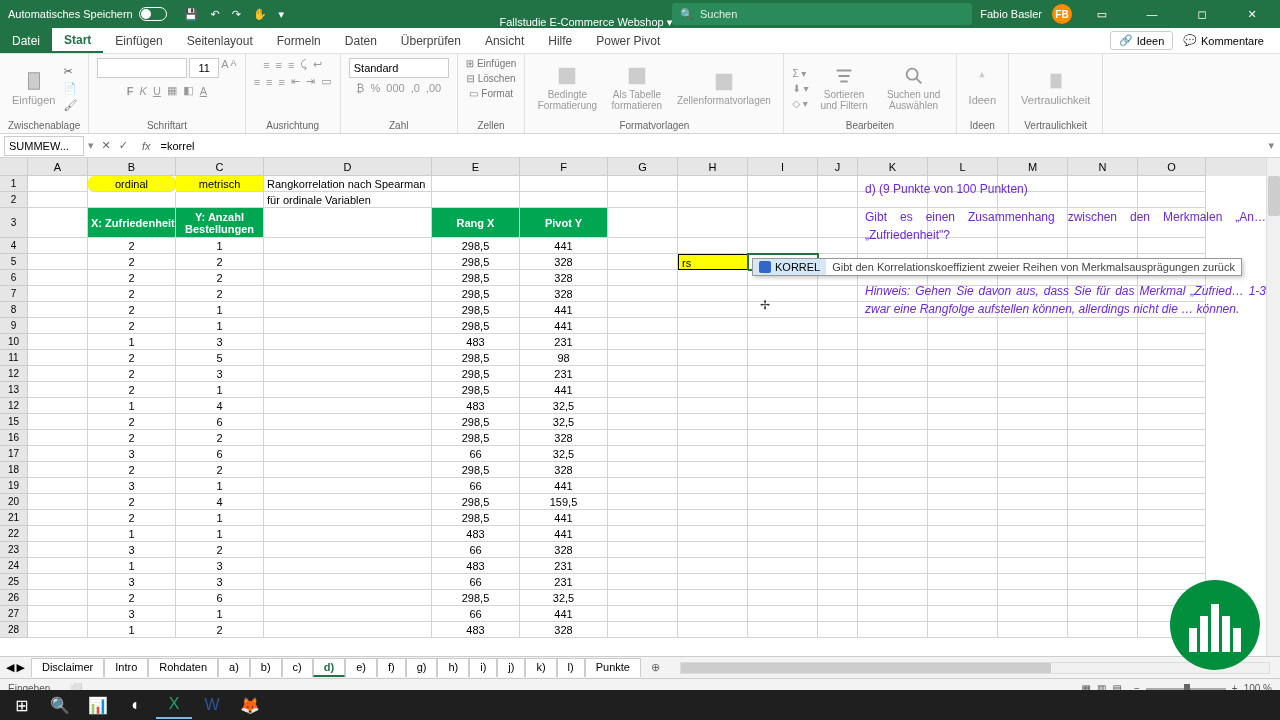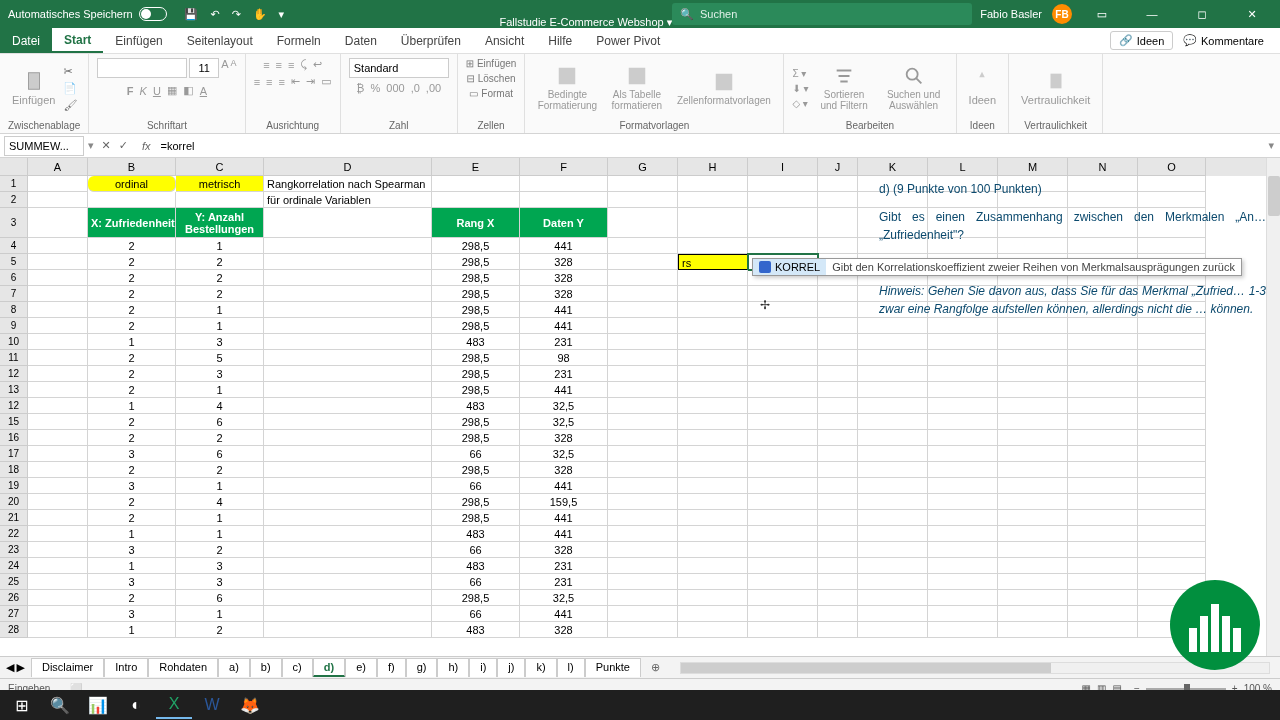--- a/index.html
+++ b/index.html
@@ -62,21 +62,21 @@
 .yellow-cell { background: #ffff00; }
 .active-cell { background: #fff; outline: 2px solid #217346; outline-offset: -1px; }
 
 
 .func-tooltip { position: absolute; background: #fff; border: 1px solid #999; box-shadow: 2px 2px 4px rgba(0,0,0,0.2); font-size: 11px; z-index: 100; }
 .func-tooltip .fn-name { background: #d4e8f8; padding: 2px 6px; display: flex; align-items: center; gap: 4px; }
 .func-tooltip .fn-desc { padding: 2px 6px; color: #444; }
 .fn-badge { width: 12px; height: 12px; background: #36c; border-radius: 2px; }
 
 
-.side-text { position: absolute; font-size: 12px; color: #0c4a6e; line-height: 1.5; margin-left: 14px; }
+.side-text { position: absolute; font-size: 12px; color: #6d28d9; line-height: 1.5; }
 .side-text .heading { font-size: 12px; }
 .side-text p { margin-bottom: 10px; text-align: justify; }
 .side-text .italic { font-style: italic; }
 
 
 .sheet-tabs { height: 22px; background: #f3f3f3; border-top: 1px solid #ccc; display: flex; align-items: center; font-size: 11px; }
 .sheet-nav { display: flex; gap: 2px; padding: 0 6px; }
 .sheet-tab { padding: 2px 10px; background: #fff; border: 1px solid #ccc; border-bottom: none; cursor: pointer; }
 .sheet-tab.active { background: #fff; border-bottom: 2px solid #217346; color: #217346; font-weight: 600; }
 .sheet-add { padding: 0 10px; color: #666; }
@@ -369,21 +369,21 @@
       <div class="row" style="height: 30px;">
         <div class="row-h" style="line-height: 30px;">3</div>
         <div class="cell " style="width: 60px;"></div>
         <div class="cell hdr-green" style="width: 88px; line-height: 30px;">X: Zufriedenheit</div>
         <div class="cell hdr-green-tall" style="width: 88px;">
           <div>Y: Anzahl</div>
           <div>Bestellungen</div>
         </div>
         <div class="cell " style="width: 168px;"></div>
         <div class="cell hdr-green" style="width: 88px; line-height: 30px;">Rang X</div>
-        <div class="cell hdr-green" style="width: 88px; line-height: 30px;">Daten Y</div>
+        <div class="cell hdr-green" style="width: 88px; line-height: 30px;">Pivot Y</div>
         <div class="cell " style="width: 70px;"></div>
         <div class="cell " style="width: 70px;"></div>
         <div class="cell " style="width: 70px;"></div>
         <div class="cell " style="width: 40px;"></div>
         <div class="cell " style="width: 70px;"></div>
         <div class="cell " style="width: 70px;"></div>
         <div class="cell " style="width: 70px;"></div>
         <div class="cell " style="width: 70px;"></div>
         <div class="cell " style="width: 68px;"></div>
       </div>

